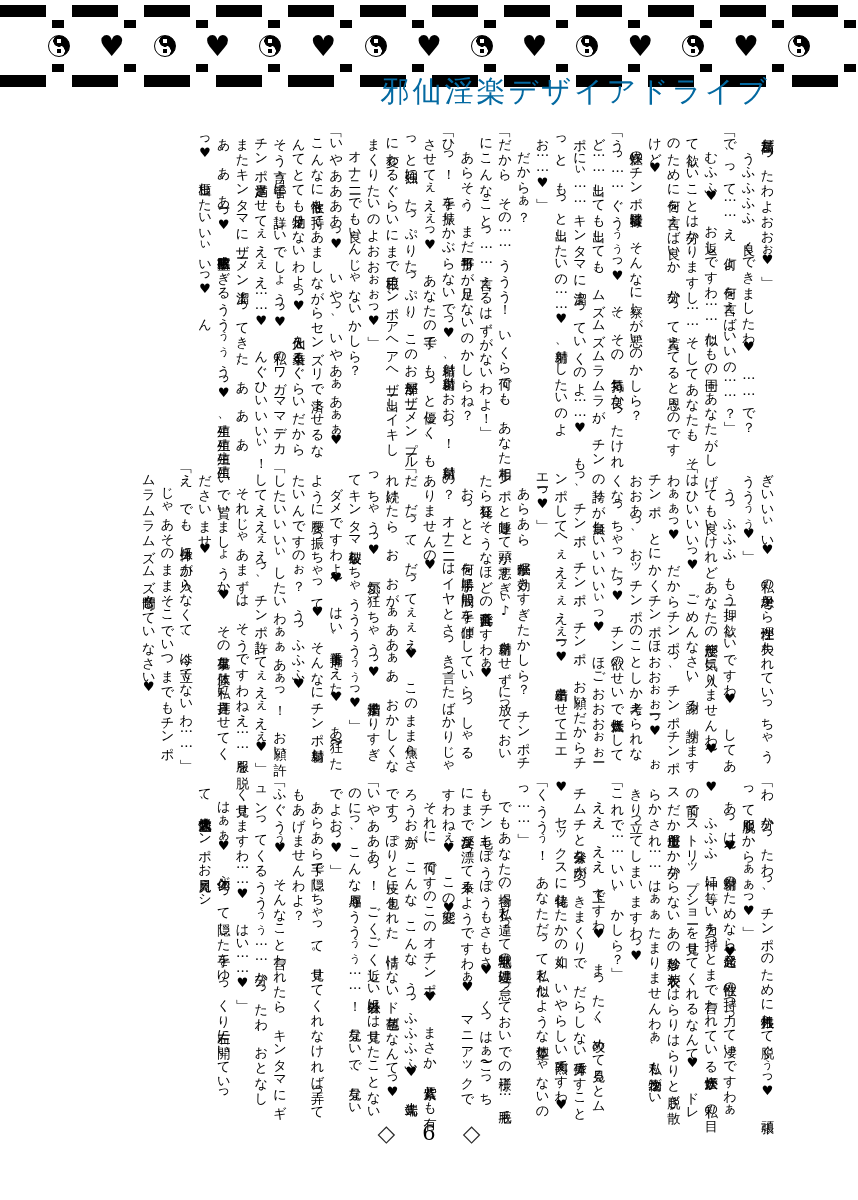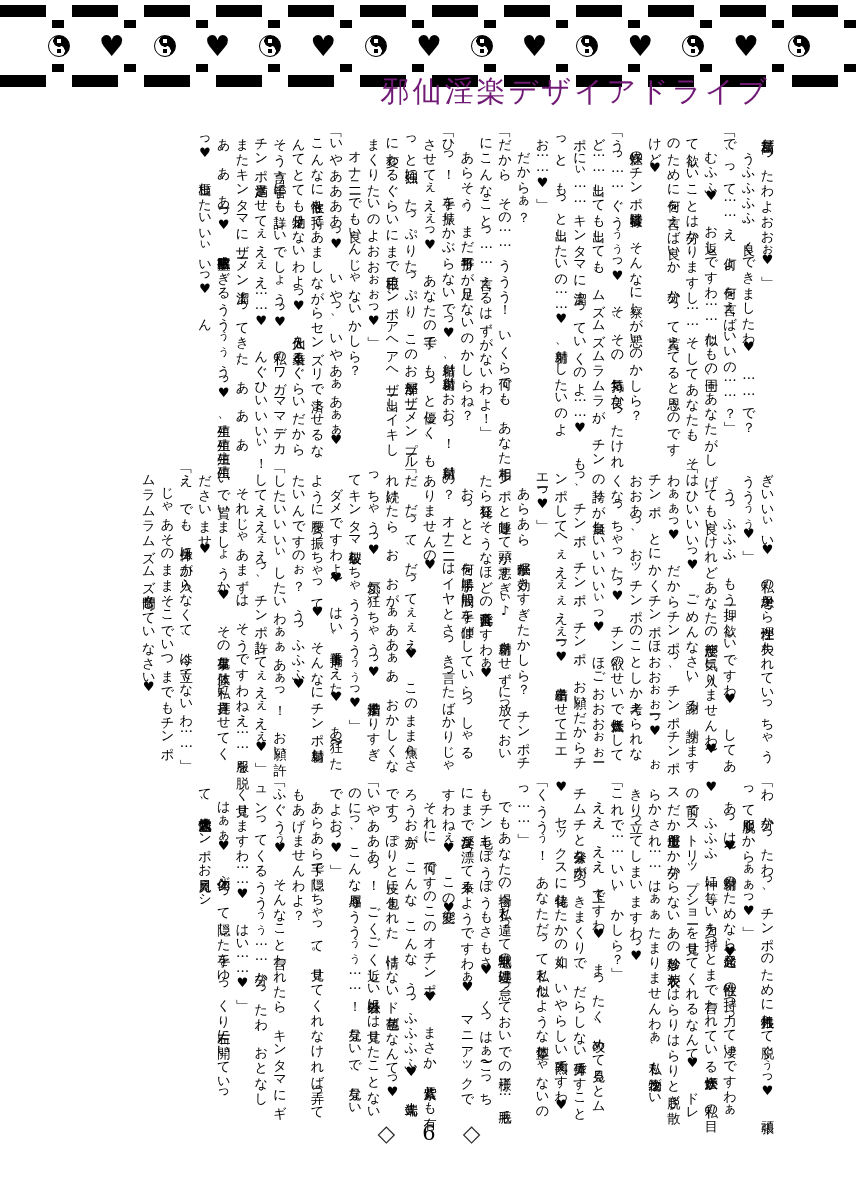--- a/index.html
+++ b/index.html
@@ -24,21 +24,21 @@
       radial-gradient(circle at 50% 25%, #fff 0 2.2px, transparent 2.4px),
       radial-gradient(circle at 50% 75%, #000 0 2.2px, transparent 2.4px),
       radial-gradient(circle at 50% 25%, #000 0 5.6px, transparent 5.8px),
       radial-gradient(circle at 50% 75%, #fff 0 5.6px, transparent 5.8px),
       linear-gradient(90deg,#fff 50%,#000 50%);
   }
 
   
   .title{
     position:absolute;top:72px;right:88px;margin:0;
-    font-size:29px;font-weight:normal;letter-spacing:3px;white-space:nowrap;color:#701a75;
+    font-size:29px;font-weight:normal;letter-spacing:3px;white-space:nowrap;color:#0369a1;
   }
 
   
   .content{position:absolute;top:129px;right:82px;width:702px;}
   .tier{
     writing-mode:vertical-rl;text-orientation:upright;
     width:702px;font-size:13.2px;line-height:18.75px;letter-spacing:0.2px;color:#000;
   }
   .tier-1{height:335px;margin-bottom:1px;}
   .tier-2{height:303px;margin-bottom:11px;}

